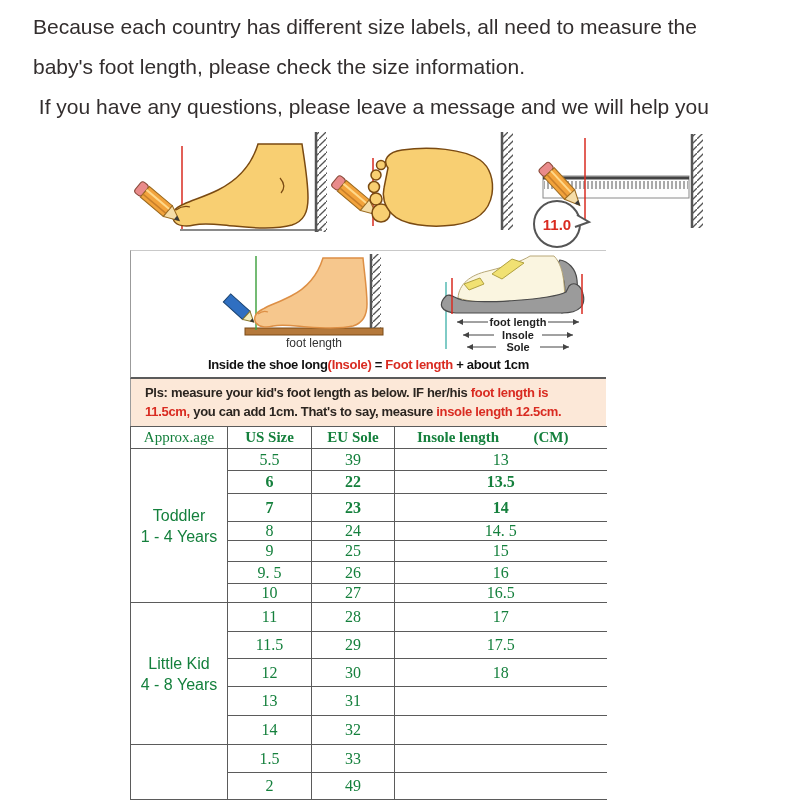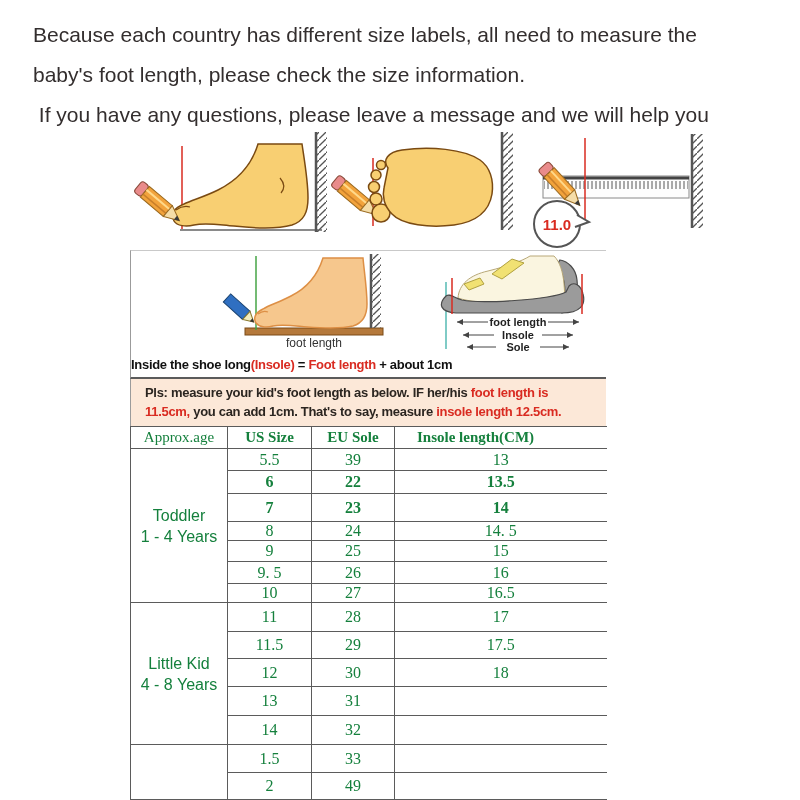--- a/index.html
+++ b/index.html
@@ -1,45 +1,45 @@
 <!DOCTYPE html>
 <html style="--accent_red: #d92b21; --note_bg: #fce8d8; --text_dark: #332e2e; --border_dark: #5b5b5b; --foot_gold: #f8cf72; --foot_skin: #f6c78d; --pencil_orange: #f2a33c; --pencil_blue: #2f6fc1; --eraser_pink: #e98b8b; --ground_brown: #b5793b; --green_line: #46a546; --sole_gray: #9b9b9b; --cream: #faf5e0; --strap_yellow: #f1e173;"><head>
 <meta charset="utf-8">
 <style>
   html,body{margin:0;padding:0;}
   body{
     width:800px;height:800px;position:relative;background:#fff;
     font-family:"Liberation Sans",sans-serif;overflow:hidden;
   }
   
-  .intro{position:absolute;left:33px;top:15px;font-size:21px;line-height:40px;color:var(--text_dark);}
+  .intro{position:absolute;left:33px;top:7px;font-size:21px;line-height:40px;color:var(--text_dark);}
   .intro div{white-space:pre;}
 
   
   .illustrations{position:absolute;left:130px;top:118px;}
 
   
   .size-panel{position:absolute;left:130px;top:250px;width:476px;}
   .diagram-row{position:relative;height:102px;border-top:1px solid #c9c9c9;border-left:1px solid #9b9b9b;background:#fff;}
   .diagram-row svg{position:absolute;top:1px;}
-  .formula{height:24px;border-left:1px solid #9b9b9b;border-bottom:2px solid #5b5b5b;
+  .formula{height:24px;border-left:1px solid #9b9b9b;border-bottom:2px solid #5b5b5b;text-align:center;
     font-weight:bold;font-size:13px;letter-spacing:-0.3px;line-height:23px;color:#111;}
   .formula span{white-space:pre;}
   .red{color:var(--accent_red);}
   .note{border-left:1px solid #9b9b9b;background:var(--note_bg);padding:4px 8px 5px 14px;
     font-weight:bold;font-size:13px;letter-spacing:-0.3px;line-height:19px;color:#2b2520;}
   .note span{white-space:pre;}
 
   
   table.sizes{border-collapse:collapse;width:476px;table-layout:fixed;font-family:"Liberation Serif",serif;}
   .sizes td,.sizes th{border:1.5px solid #5b5b5b;text-align:center;padding:0;font-size:16px;color:#15803d;overflow:hidden;}
   .sizes .no-r{border-right:none;}
   .sizes th{font-weight:bold;font-size:15px;}
   .sizes th.age-h{font-weight:normal;}
-  .ins-h{display:flex;padding:0 38px 0 22px;}
+  .ins-h{display:flex;justify-content:space-between;padding:0 38px 0 22px;}
   .age-cell{font-family:"Liberation Sans",sans-serif;font-size:16px;line-height:21px;color:#222;}
   .lt-top{border-top:1px solid #b9b9b9;}
   .bold td{font-weight:bold;}
   tr.h18{height:18px}tr.h19{height:19px}tr.h21{height:21px}tr.h22{height:22px}
   tr.h23{height:23px}tr.h27{height:27px}tr.h28{height:28px}tr.h29{height:29px}
 
   
   .red-stroke{stroke:var(--accent_red);stroke-width:1.5;}
   .foot-gold{fill:var(--foot_gold);stroke:#7a4a12;stroke-width:1.5;}
   .foot-skin{fill:var(--foot_skin);stroke:#dd8f45;stroke-width:1.5;}

